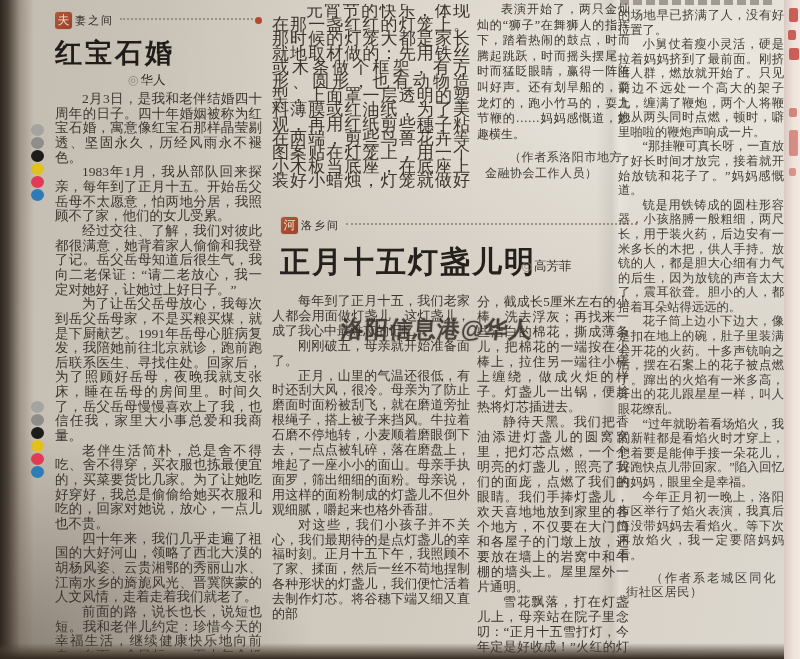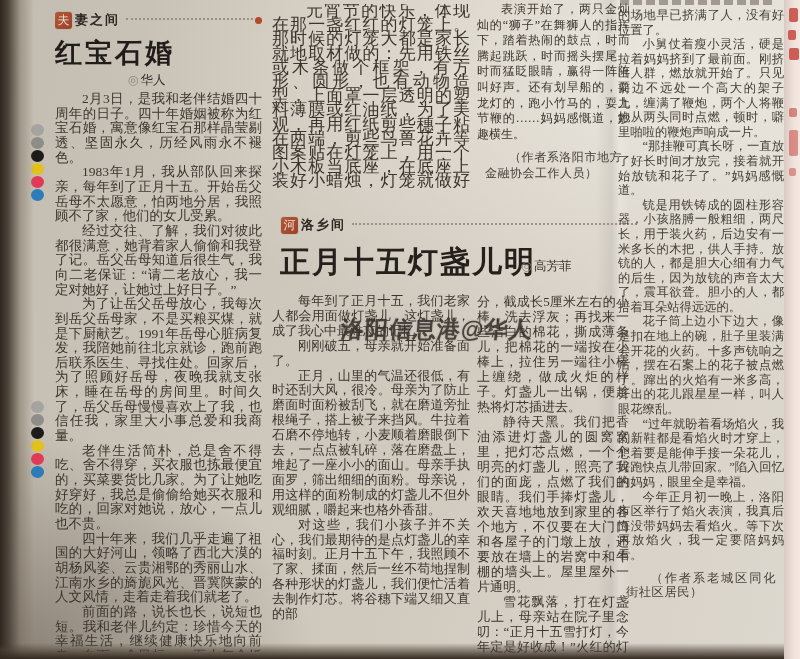--- a/index.html
+++ b/index.html
@@ -32,22 +32,22 @@
   .col2top{left:272px;top:4px;width:198px;height:184px;font-size:17px;line-height:14.2px;overflow:hidden;}
   .col3top{left:477px;top:2px;width:153px;height:206px;font-size:12px;line-height:15.6px;overflow:hidden;}
   .colA{left:272px;top:294px;width:198px;height:360px;font-size:13px;line-height:14.9px;overflow:hidden;}
   .colB{left:477px;top:294px;width:152px;height:360px;font-size:13px;line-height:15px;overflow:hidden;}
   .col4{left:618px;top:0;width:166px;height:612px;font-size:12.3px;line-height:14.6px;overflow:hidden;color:#423c35;}
 
   .sec-header{display:flex;align-items:center;height:20px;margin-bottom:8px;}
   .sec-header .sec-icon{width:17px;height:17px;flex:0 0 17px;border-radius:3px;margin-right:3px;
     background:linear-gradient(135deg,#b3563a,#9c4227);color:#ecdfcf;font-size:12px;line-height:17px;
     text-align:center;font-family:"Liberation Sans","DejaVu Sans",sans-serif;box-shadow:0 0 1px rgba(0,0,0,.4);}
-  .sec-header .sec-text{font-family:"Liberation Sans","DejaVu Sans",sans-serif;font-weight:bold;
-    font-size:13px;color:#2c2722;letter-spacing:2px;margin-right:6px;white-space:nowrap;}
+  .sec-header .sec-text{font-family:"Liberation Sans","DejaVu Sans",sans-serif;font-weight:normal;
+    font-size:11px;color:#2c2722;letter-spacing:2px;margin-right:6px;white-space:nowrap;}
   .sec-header .leader{flex:1;border-bottom:2px dotted #8f8374;height:1px;margin-bottom:4px;opacity:.8;}
   .sec-header .leader-dot{width:7px;height:7px;border-radius:50%;background:#b5472e;margin-left:2px;}
   .heluo-header{position:absolute;left:281px;top:215px;width:356px;}
 
   .title1{margin:6px 0 2px 0;font-size:27px;font-weight:bold;color:#201c19;letter-spacing:3px;line-height:30px;}
   .title2{position:absolute;left:280px;top:242px;margin:0;font-size:30px;font-weight:bold;color:#25201c;letter-spacing:2px;}
   .author{font-size:12.5px;color:#3a342e;}
   .author .author-mark{color:#8d8578;margin-right:2px;}
   .author1{text-align:center;padding-right:24px;height:20px;line-height:20px;margin-bottom:2px;}
   .author2{position:absolute;left:521px;top:258px;}

